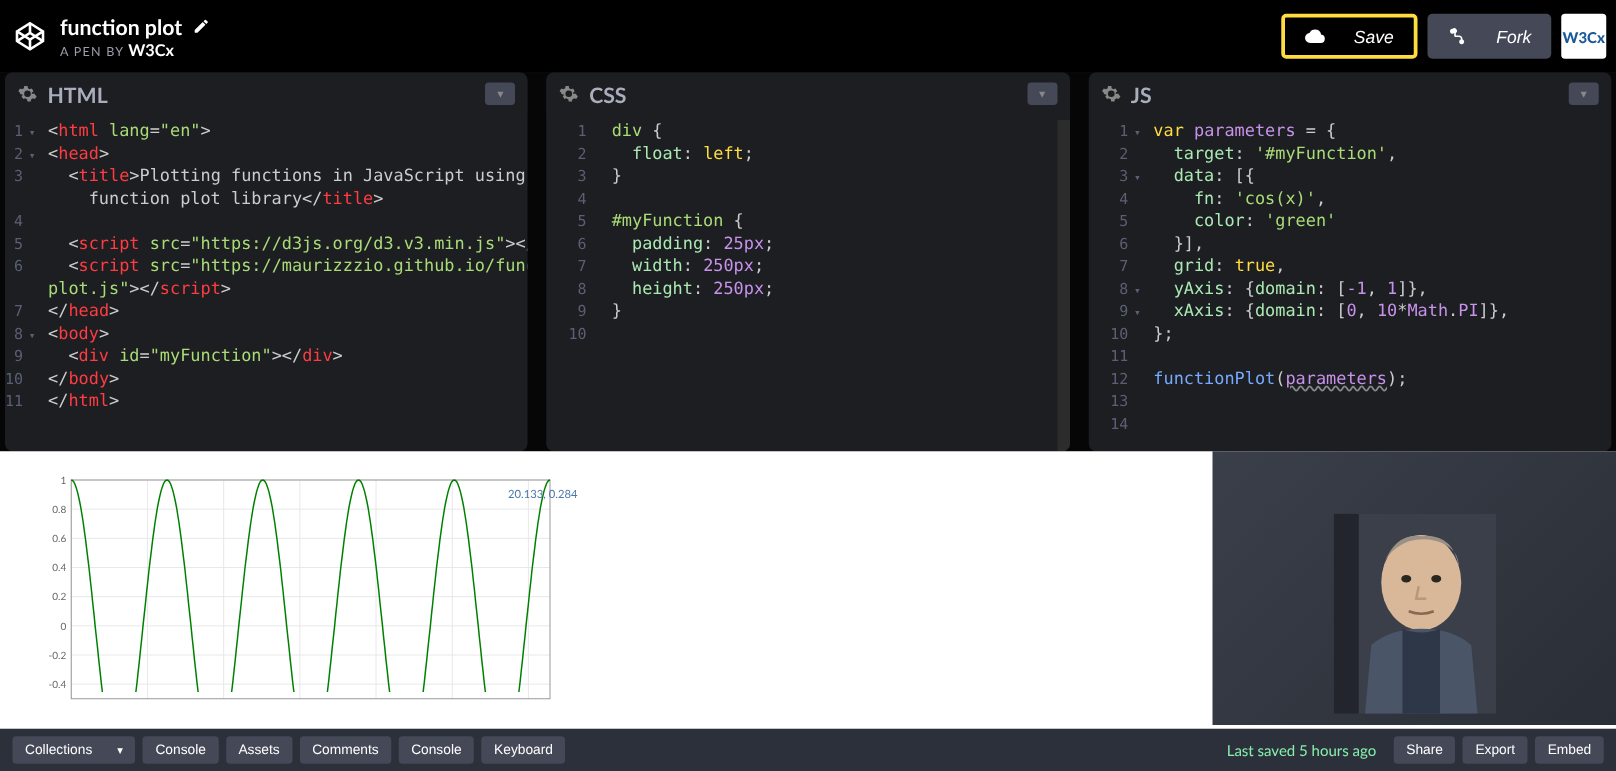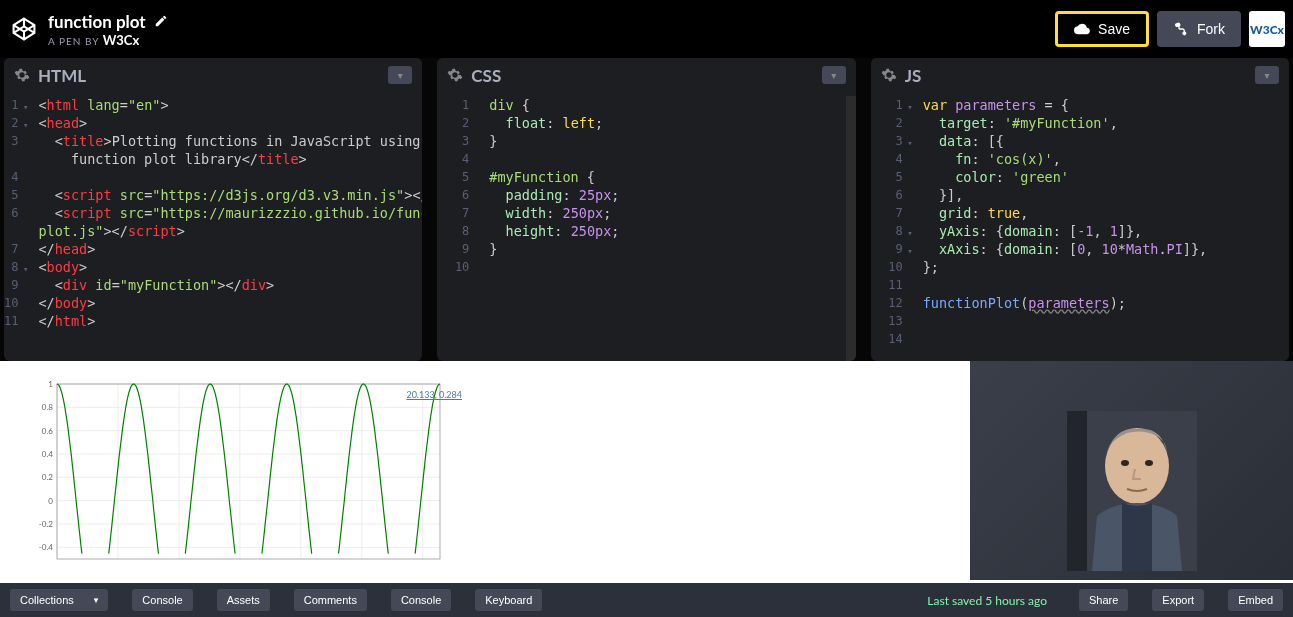--- a/index.html
+++ b/index.html
@@ -60,21 +60,22 @@
       padding: 0 16px;
       background: #444857;
       border: none;
       border-radius: 4px;
       color: #fff;
       font-size: 14px;
       font-weight: 400;
       cursor: pointer;
       display: flex;
       align-items: center;
-      gap: 8px;
+      gap: 23px;
+      font-style: italic;
     }
     .btn.save {
       background: transparent;
       border: 3px solid #ffdd40;
       border-radius: 4px;
     }
     .avatar-box {
       width: 36px;
       height: 36px;
       background: #fff;
@@ -195,21 +196,20 @@
     .plot-area {
       padding: 18px 25px;
       position: relative;
     }
     .plot-tip {
       position: absolute;
       top: 28px;
       right: 8px;
       font-size: 9px;
       color: #4d77aa;
-      text-decoration: underline;
     }
     .webcam {
       position: absolute;
       right: 0;
       top: 0;
       width: 323px;
       height: 219px;
       background: linear-gradient(135deg, #3a3f4a 0%, #2a2e36 100%);
       display: flex;
       align-items: center;
@@ -222,21 +222,21 @@
       top: 20px;
     }
     
     
     .footer {
       height: 34px;
       background: #2c303a;
       display: flex;
       align-items: center;
       padding: 0 10px;
-      gap: 24px;
+      gap: 6px;
     }
     .footer-btn {
       height: 22px;
       padding: 0 10px;
       background: #444857;
       border: none;
       border-radius: 3px;
       color: #fff;
       font-size: 11px;
       cursor: pointer;

